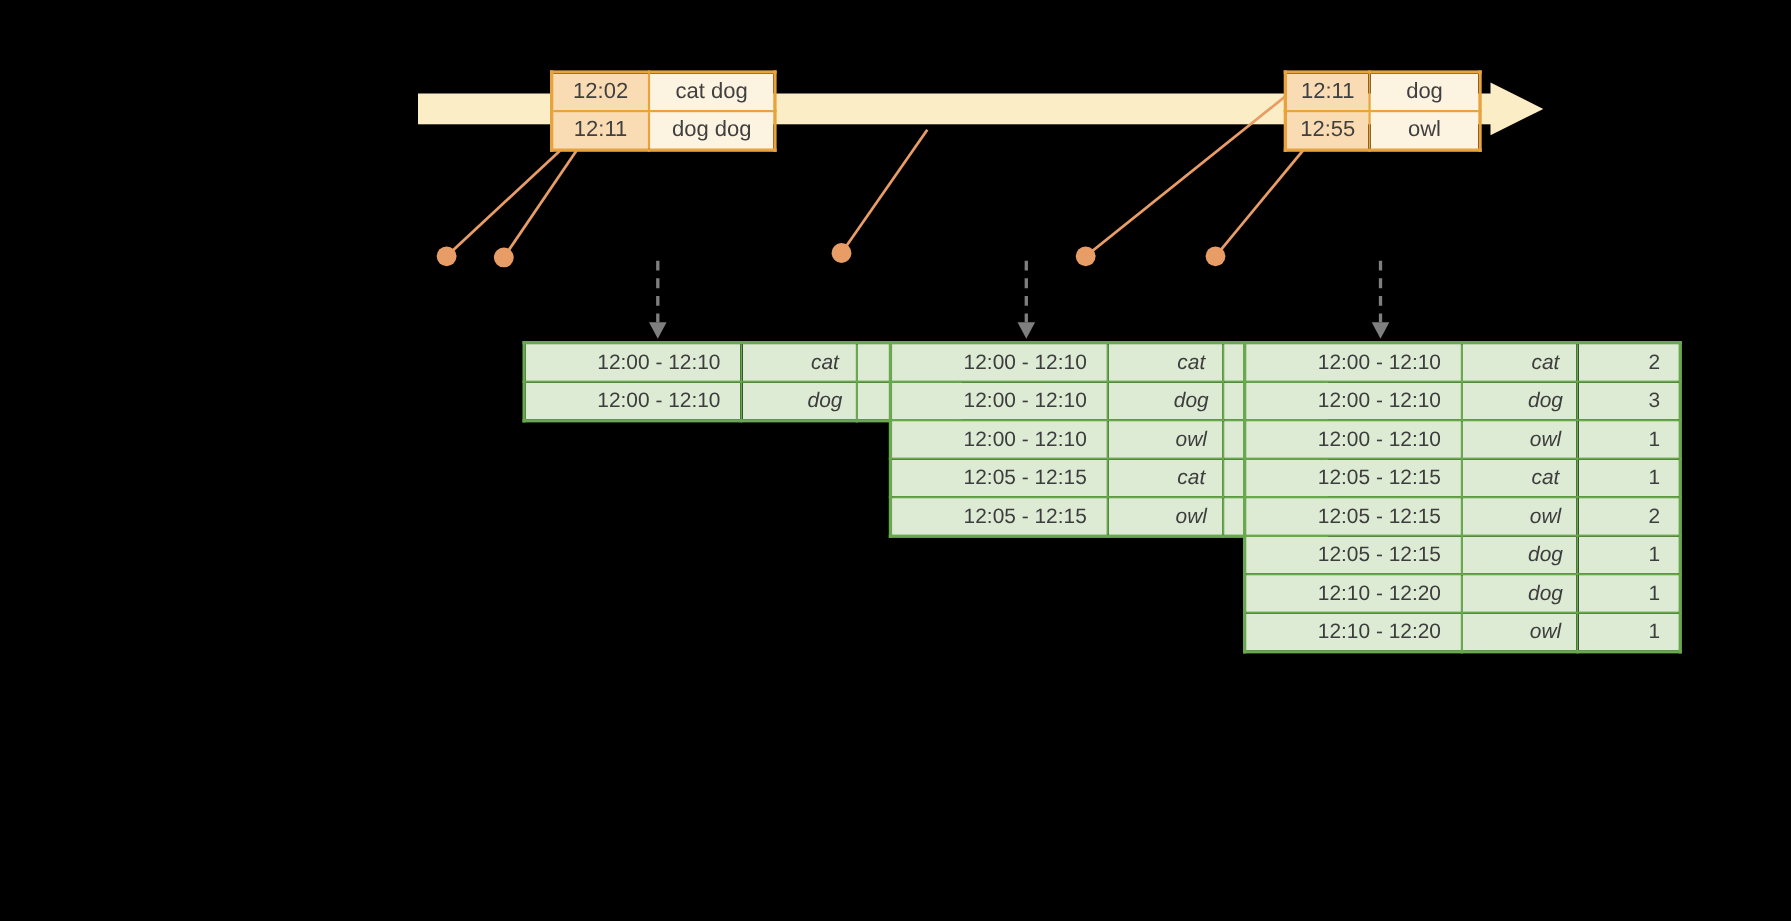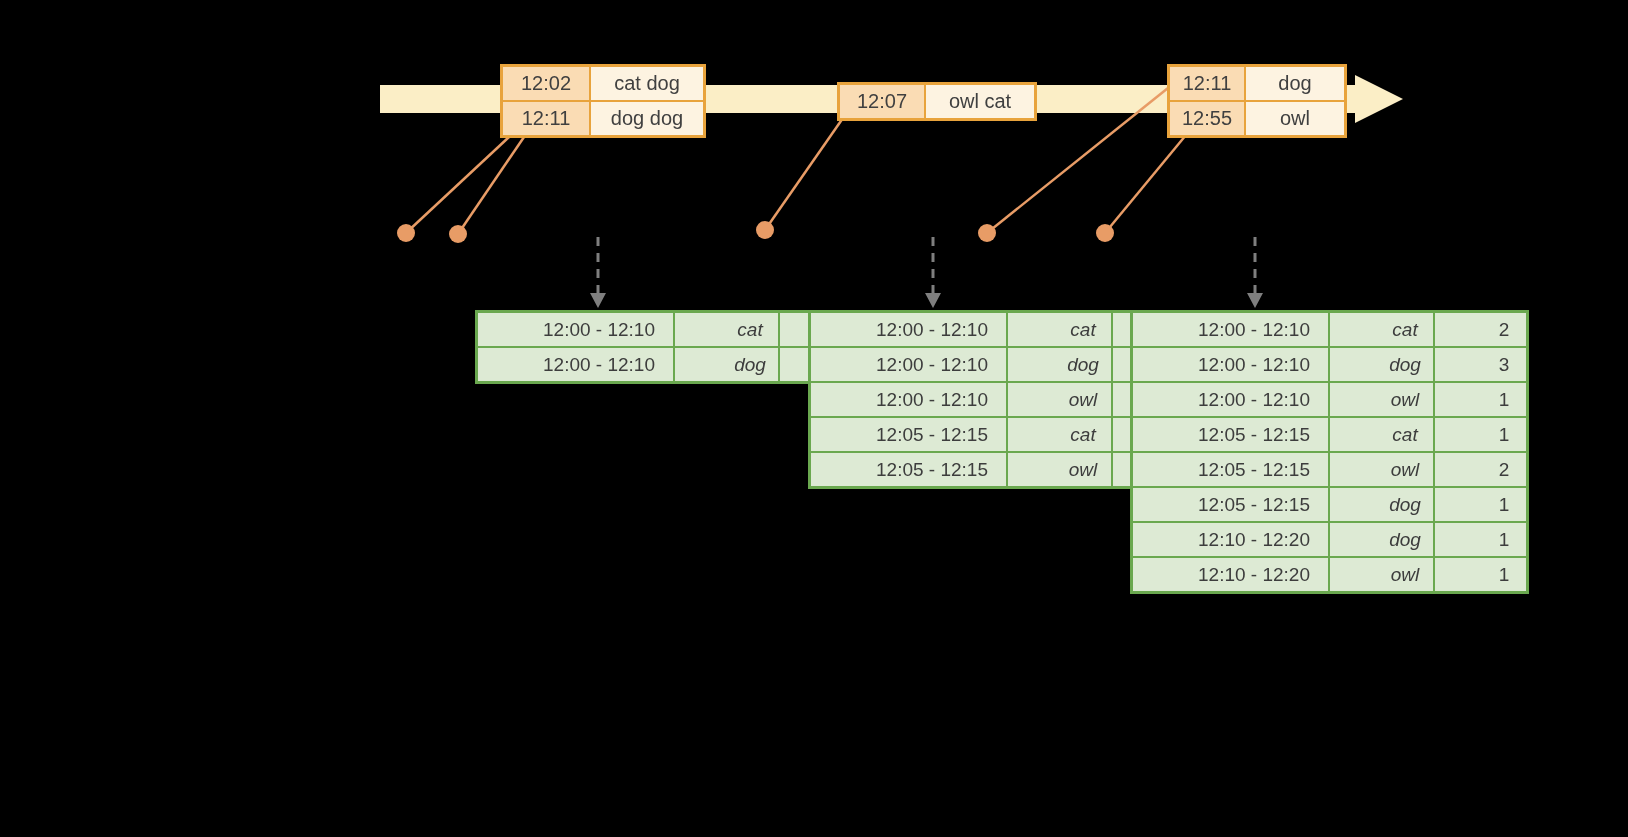--- a/index.html
+++ b/index.html
@@ -93,28 +93,20 @@
       <td class="et-time">12:02</td>
       <td class="et-word">cat dog</td>
     </tr>
     <tr>
       <td class="et-time">12:11</td>
       <td class="et-word">dog dog</td>
     </tr>
   </tbody>
     </table>
 
-  <table class="etable et2" style="left:837px; top:82px;">
-    <tbody>
-        <tr>
-      <td class="et-time">12:07</td>
-      <td class="et-word">owl cat</td>
-    </tr>
-  </tbody>
-    </table>
 
   <table class="etable et3" style="left:1167px; top:64px;">
     <tbody>
         <tr>
       <td class="et-time">12:11</td>
       <td class="et-word">dog</td>
     </tr>
     <tr>
       <td class="et-time">12:55</td>
       <td class="et-word">owl</td>

